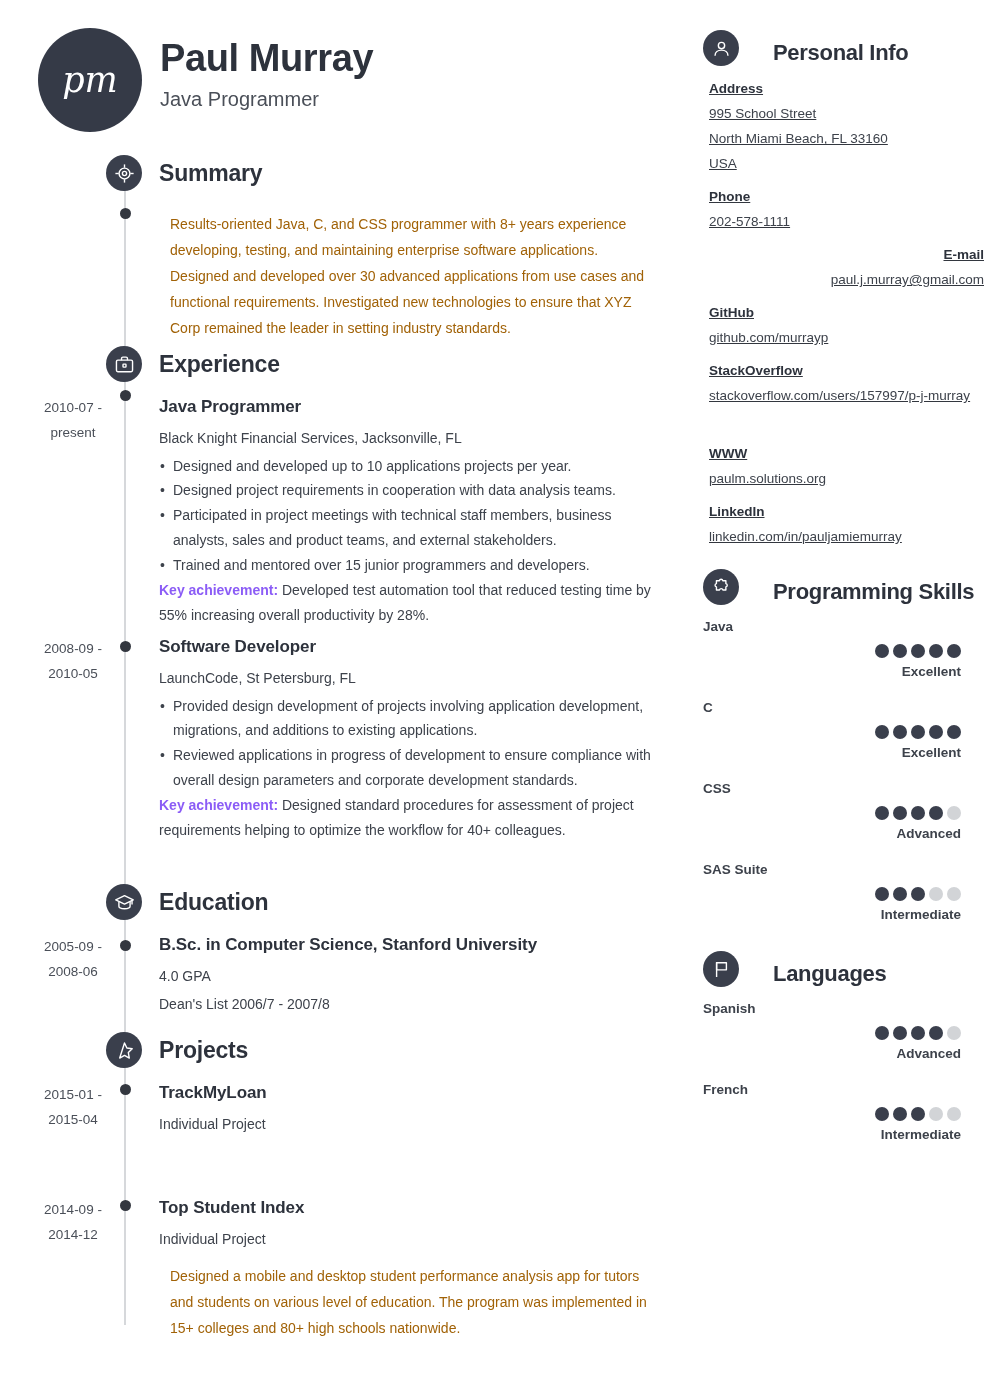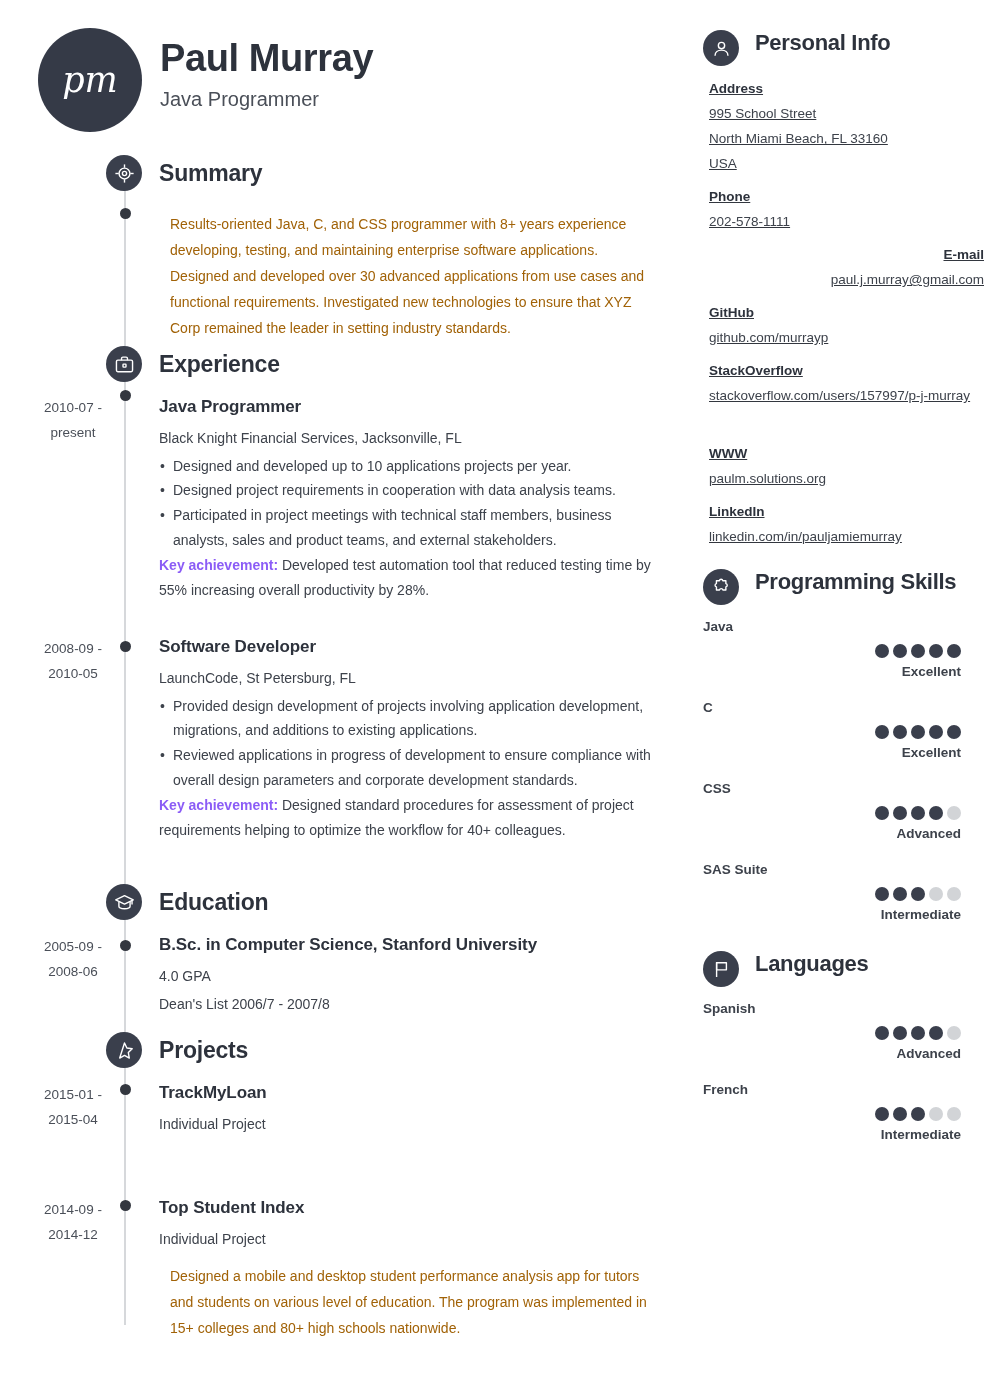--- a/index.html
+++ b/index.html
@@ -134,21 +134,21 @@
   }
 
   
   .right-col {
     position: absolute;
     left: 700px; top: 0;
     width: 290px; height: 1400px;
   }
   .r-section-head {
     position: absolute;
-    display: flex; align-items: flex-start;
+    display: flex; align-items: flex-end; gap: 18px;
   }
   .r-sec-title {
     margin-left: 16px;
     font-size: 22px; font-weight: bold;
     color: #2d323c; letter-spacing: -0.3px;
     white-space: nowrap;
   }
   .info-block { position: absolute; left: 9px; width: 275px; text-decoration: underline; }
   .info-label {
     font-size: 13.5px; font-weight: bold;
@@ -227,20 +227,21 @@
 
     <div class="tl-dot" style="top:390px;"></div>
     <div class="date" style="top:396px;">2010-07 - present</div>
     <div class="entry" style="top:397px;">
       <div class="entry-title">Java Programmer</div>
       <div class="entry-sub">Black Knight Financial Services, Jacksonville, FL</div>
       <ul class="bullets">
         <li>Designed and developed up to 10 applications projects per year.</li>
         <li>Designed project requirements in cooperation with data analysis teams.</li>
         <li>Participated in project meetings with technical staff members, business analysts, sales and product teams, and external stakeholders.</li>
+        <li>Trained and mentored over 15 junior programmers and developers.</li>
       </ul>
       <div class="keyach"><b>Key achievement:</b><span> Developed test automation tool that reduced testing time by 55% increasing overall productivity by 28%.</span></div>
     </div>
 
     <div class="tl-dot" style="top:641px;"></div>
     <div class="date" style="top:637px;">2008-09 - 2010-05</div>
     <div class="entry" style="top:637px;">
       <div class="entry-title">Software Developer</div>
       <div class="entry-sub">LaunchCode, St Petersburg, FL</div>
       <ul class="bullets">

